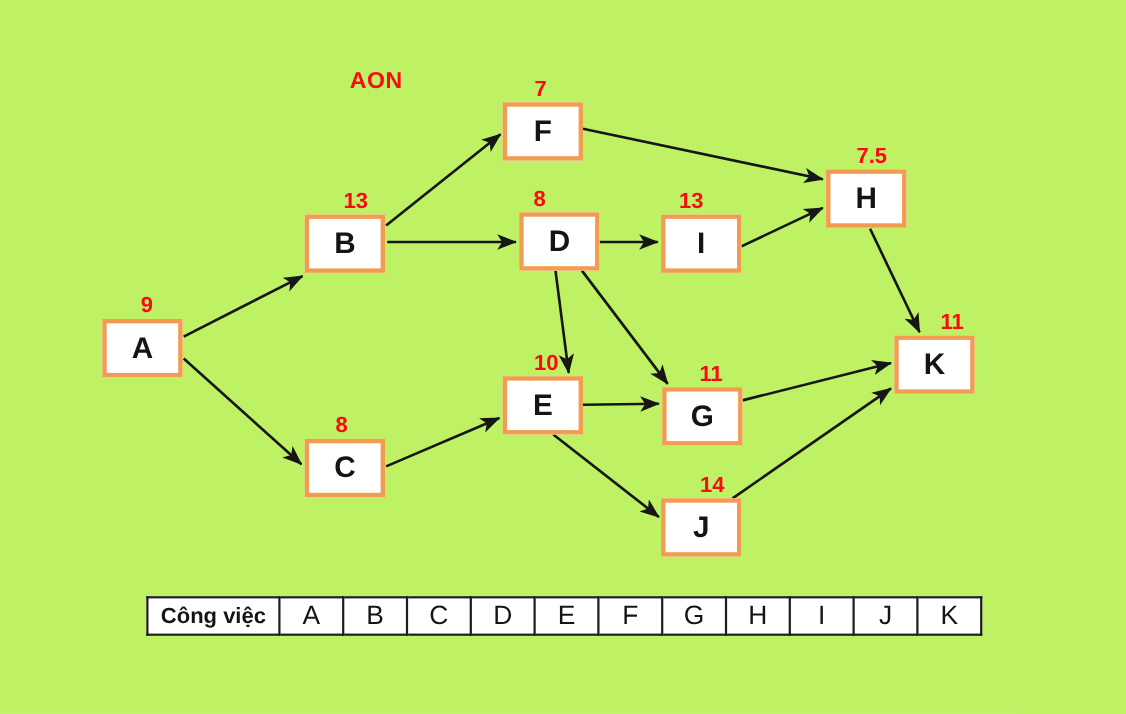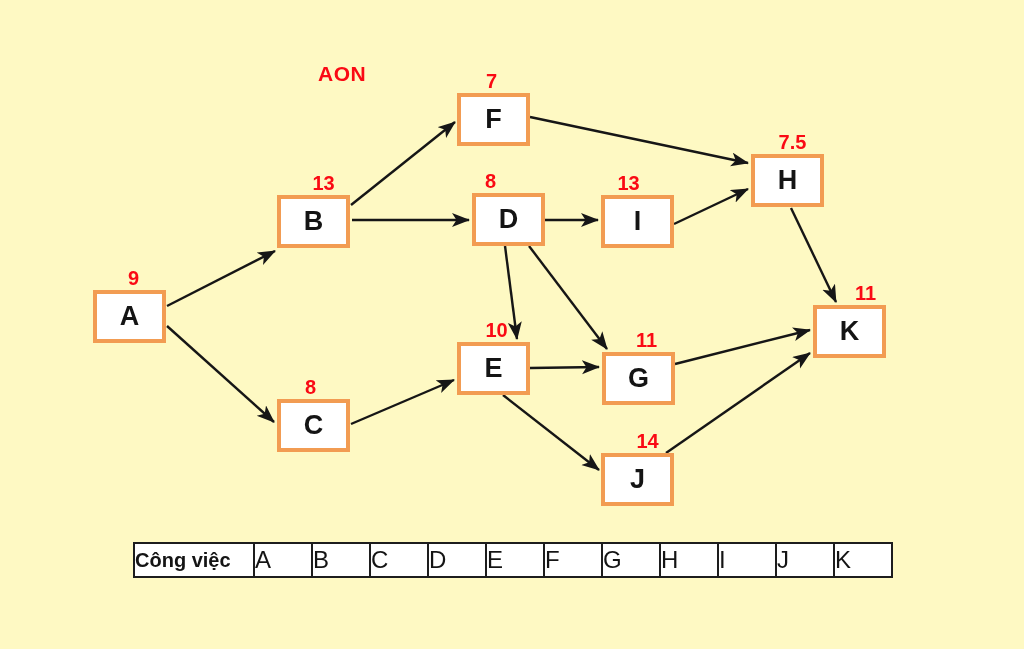--- a/index.html
+++ b/index.html
@@ -1,17 +1,17 @@
 <!DOCTYPE html>
 <html><head>
 <meta charset="utf-8">
 <style>
   html,body{margin:0;padding:0;background:#fff;}
   .stage{
-    position:relative;width:1024px;height:649px;background:#fef9c3;
+    position:relative;width:1024px;height:649px;background:#bef264;
     font-family:"Liberation Sans",sans-serif;overflow:hidden;
   }
   .aon-title{
     position:absolute;left:318px;top:62px;
     font-weight:bold;font-size:21px;letter-spacing:.5px;
   }
   #edges{position:absolute;left:0;top:0;width:1024px;height:649px;}
   #edges line{stroke:#161616;stroke-width:2.4px;}
   .node{
     position:absolute;width:73px;height:53px;box-sizing:border-box;
@@ -21,21 +21,21 @@
   .node .lbl{font-weight:bold;font-size:27px;color:#141414;line-height:1;}
   .node .dur{
     position:absolute;left:50%;top:-26px;transform:translateX(-50%);
     font-weight:bold;font-size:20px;white-space:nowrap;line-height:1;
   }
   #dur-table{
     position:absolute;left:133px;top:542px;
     border-collapse:collapse;table-layout:fixed;background:#fff;
   }
   #dur-table td{
-    border:2px solid #1d1d1d;height:32px;padding:0;
+    border:2px solid #1d1d1d;height:32px;padding:0;text-align:center;
     font-size:24px;color:#141414;overflow:hidden;
   }
   #dur-table td.rowhead{font-weight:bold;font-size:20px;}
 </style>
 </head>
 <body>
 
 <div class="stage">
 
   <div class="aon-title" style="color: rgb(250, 10, 20);">AON</div>

